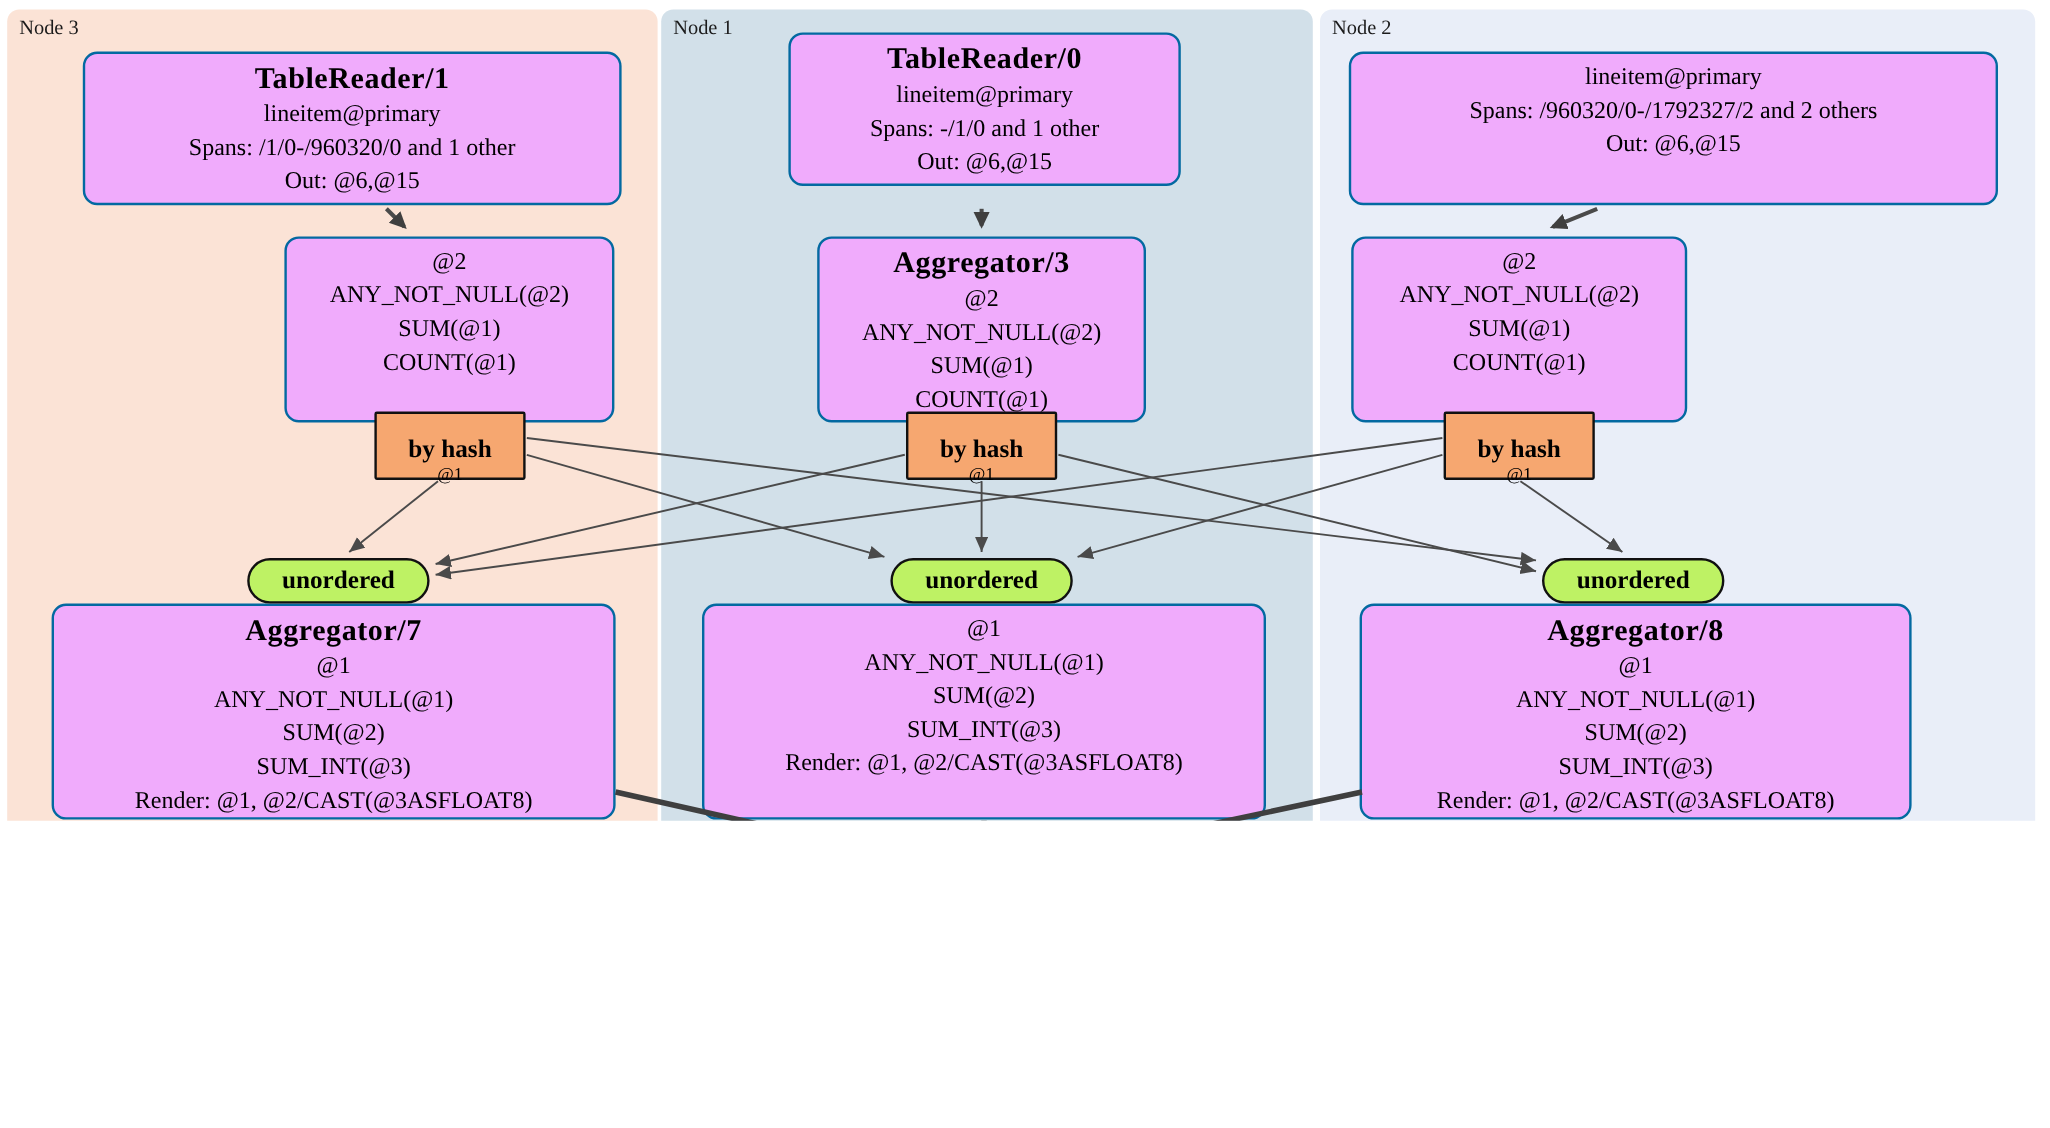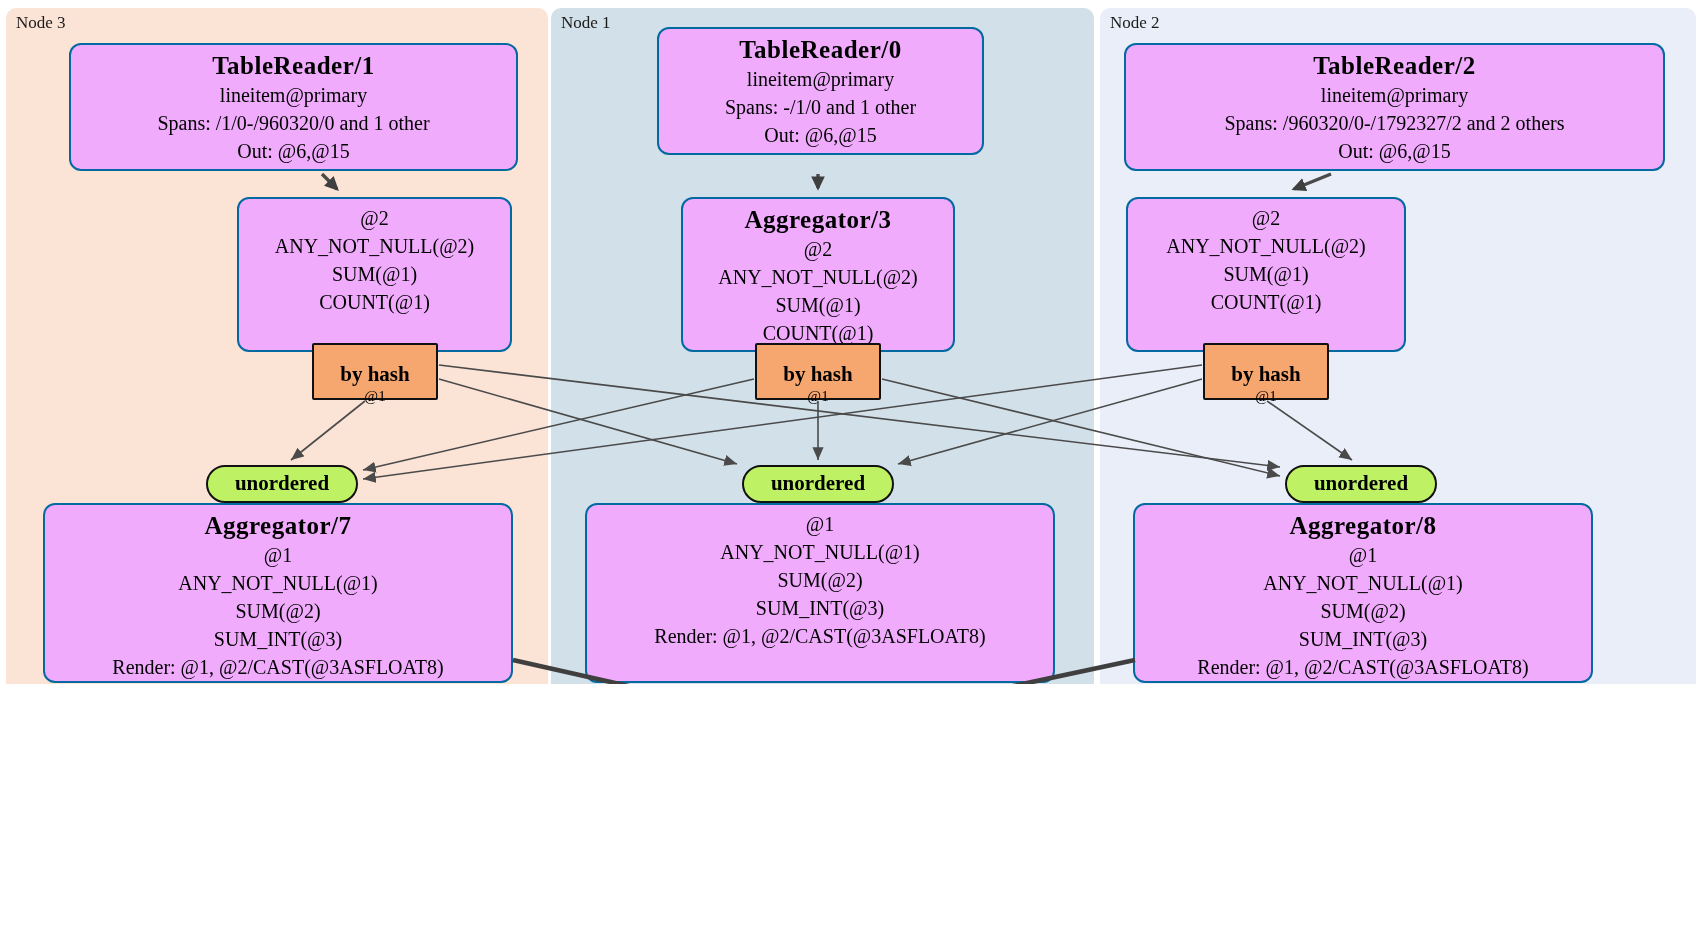--- a/index.html
+++ b/index.html
@@ -128,21 +128,20 @@
   </div>
   <div class="pbox" style="left:585px;top:503px;width:470px;height:180px;">
     <div class="pline">@1</div>
     <div class="pline">ANY_NOT_NULL(@1)</div>
     <div class="pline">SUM(@2)</div>
     <div class="pline">SUM_INT(@3)</div>
     <div class="pline">Render: @1, @2/CAST(@3ASFLOAT8)</div>
   </div>
 
   <div class="pbox" style="left:1124px;top:43px;width:541px;height:128px;">
-    <div class="ptitle">TableReader/2</div>
     <div class="pline">lineitem@primary</div>
     <div class="pline">Spans: /960320/0-/1792327/2 and 2 others</div>
     <div class="pline">Out: @6,@15</div>
   </div>
   <div class="pbox" style="left:1126px;top:197px;width:280px;height:155px;">
     <div class="pline">@2</div>
     <div class="pline">ANY_NOT_NULL(@2)</div>
     <div class="pline">SUM(@1)</div>
     <div class="pline">COUNT(@1)</div>
   </div>

